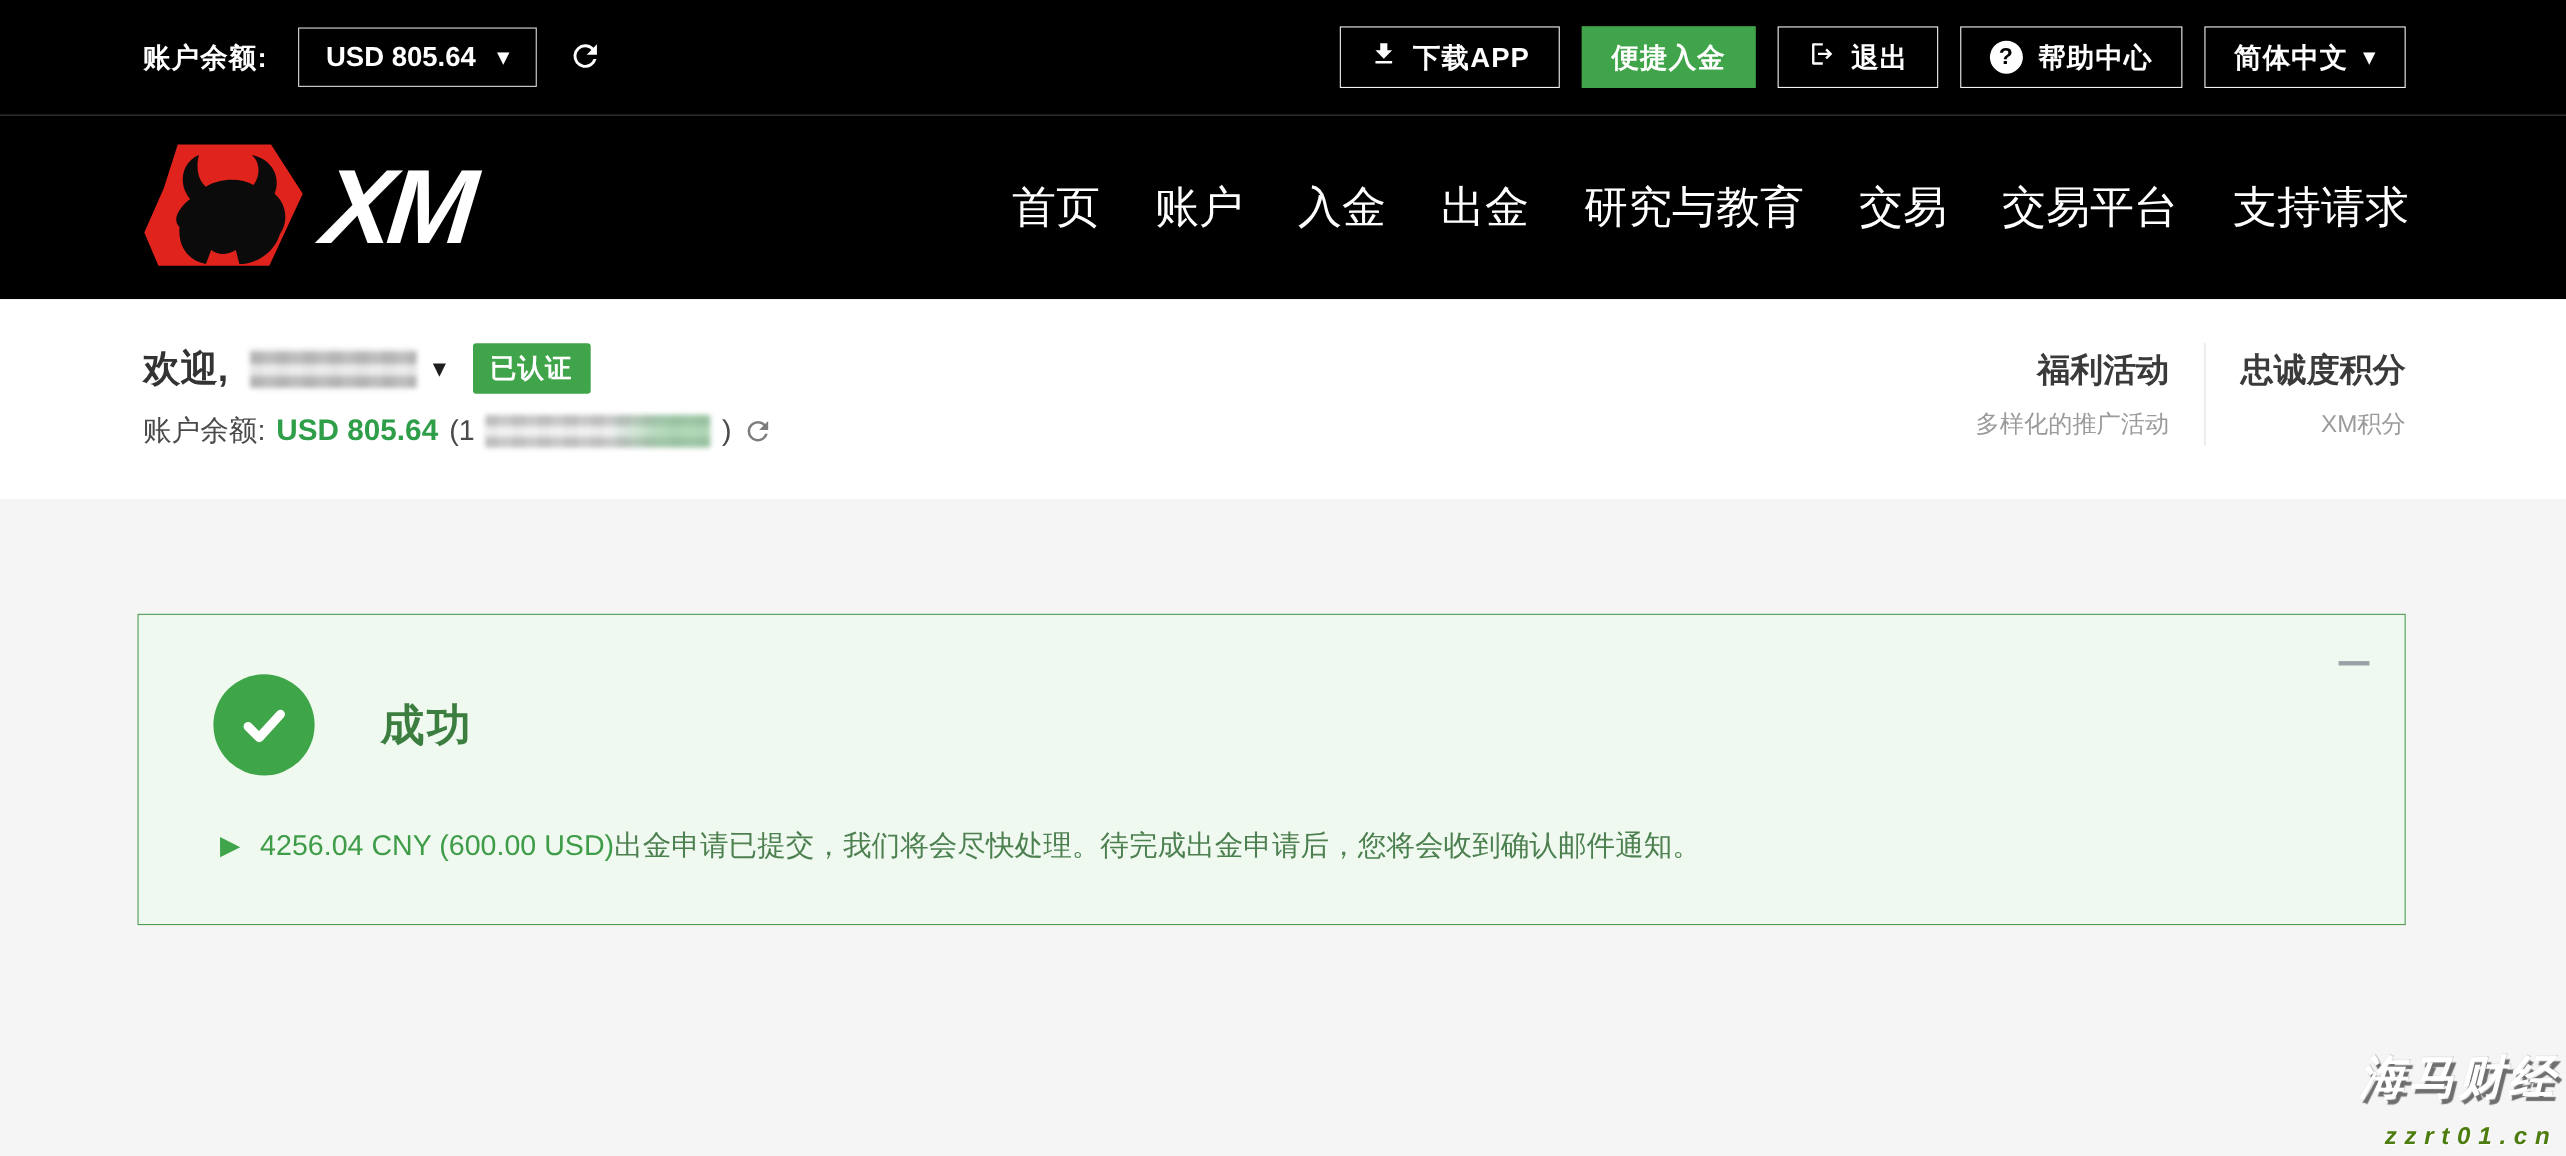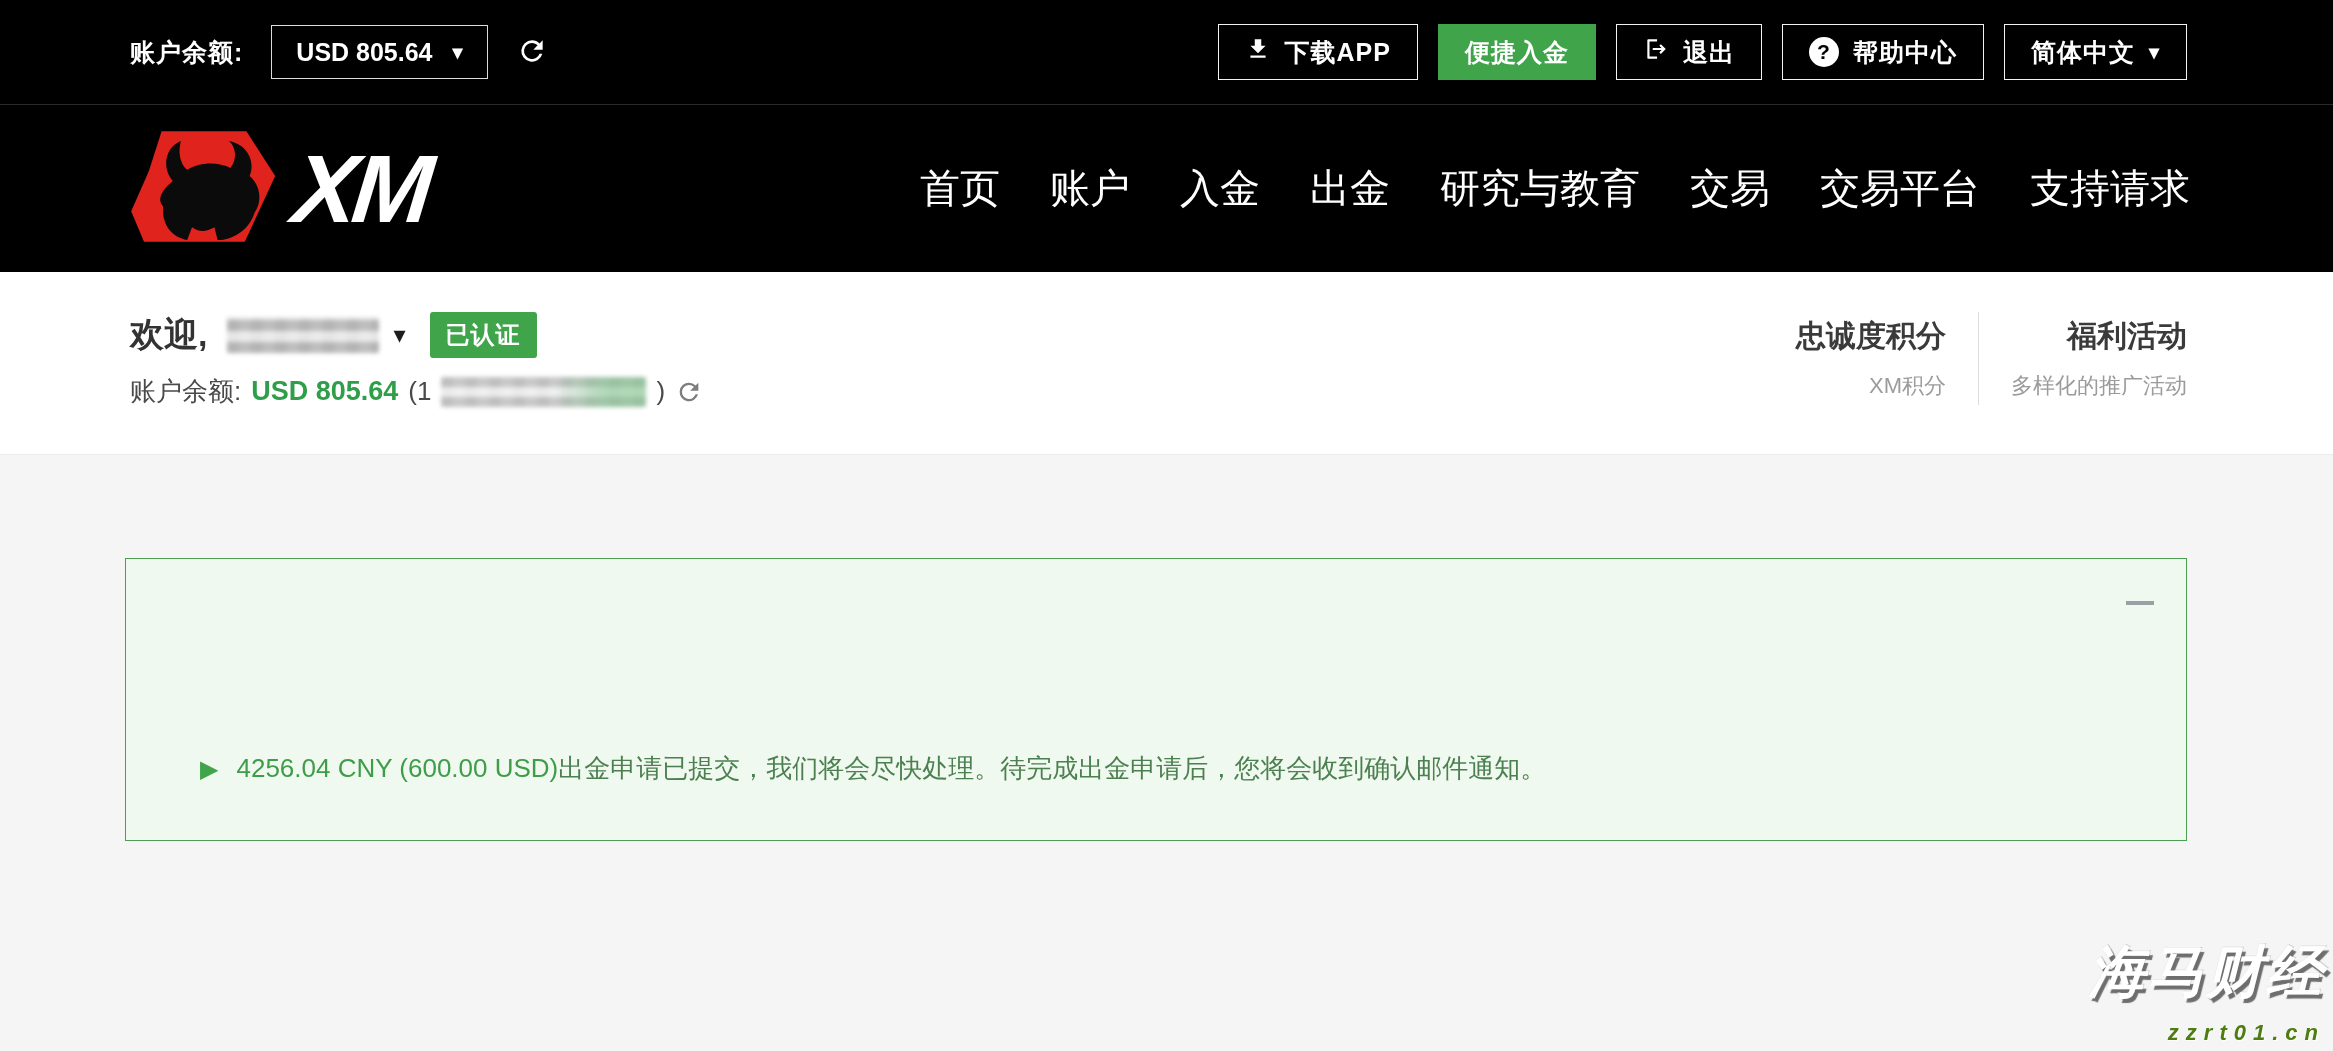--- a/index.html
+++ b/index.html
@@ -121,21 +121,21 @@
   .box-title { font-size:40px; font-weight:700; color:#3c7d40; letter-spacing:2px; }
   .box-msg { position:absolute; left:74px; top:192px; display:flex; align-items:center; gap:18px; }
   .bullet { color:#3fa44a; font-size:24px; line-height:1; }
   .msg-text { font-size:26px; }
   .msg-amount { color:#3f9c49;margin-top:44px; }
   .msg-body { color:#4c8050; }
 
   
   .watermark { position:absolute; right:8px; bottom:6px; text-align:right; pointer-events:none; }
   .wm-line1 {
-    font-size:56px; font-weight:900; font-style:italic; color:#fff;
+    font-size:42px; font-weight:900; font-style:italic; color:#fff;
     letter-spacing:3px; line-height:1.1;
     text-shadow:3px 4px 1px #6e6e6e, -1px -1px 0 #f0f0f0, 1px -1px 0 #cfcfcf;
   }
   .wm-line2 {
     font-size:22px; font-weight:900; font-style:italic; color:#4d7c0f;
     letter-spacing:7px; line-height:1.1; margin-top:18px;
     text-shadow:1px 1px 0 #ffffff;
   }
 
   svg { flex:none; }
@@ -230,33 +230,41 @@
           <svg width="28" height="28" viewBox="0 0 24 24" fill="#7d7d7d">
               <path d="M17.65 6.35A7.96 7.96 0 0 0 12 4a8 8 0 1 0 7.73 10h-2.08A6 6 0 1 1 12 6c1.66 0 3.14.69 4.22 1.78L13 11h7V4l-2.35 2.35z"></path>
             </svg>
         </span>
       </button>
     </div>
   </div>
 
   <div class="w-right">
     <div class="w-link">
+      <div class="w-link-title">福利活动</div>
+      <div class="w-link-sub">多样化的推广活动</div>
+    </div>
+    <div class="w-link">
       <div class="w-link-title">忠诚度积分</div>
       <div class="w-link-sub">XM积分</div>
-    </div>
-    <div class="w-link">
-      <div class="w-link-title">福利活动</div>
-      <div class="w-link-sub">多样化的推广活动</div>
     </div>
   </div>
 </section>
 
 <main class="main">
   <div class="success-box">
     <button class="collapse-dash"></button>
+    <div class="box-head">
+      <div class="check-circle">
+        <svg width="58" height="58" viewBox="0 0 24 24">
+            <path fill="none" stroke="#fff" stroke-width="3.4" stroke-linecap="round" stroke-linejoin="round" d="M6 12.6l4.2 4.2L18.2 8"></path>
+          </svg>
+      </div>
+      <div class="box-title">成功</div>
+    </div>
     <div class="box-msg">
       <span class="bullet">▶</span>
       <span class="msg-text"><span class="msg-amount">4256.04 CNY (600.00 USD)</span><span class="msg-body">出金申请已提交，我们将会尽快处理。待完成出金申请后，您将会收到确认邮件通知。</span></span>
     </div>
   </div>
 </main>
 
 <div class="watermark">
   <div class="wm-line1">海马财经</div>
   <div class="wm-line2">zzrt01.cn</div>

